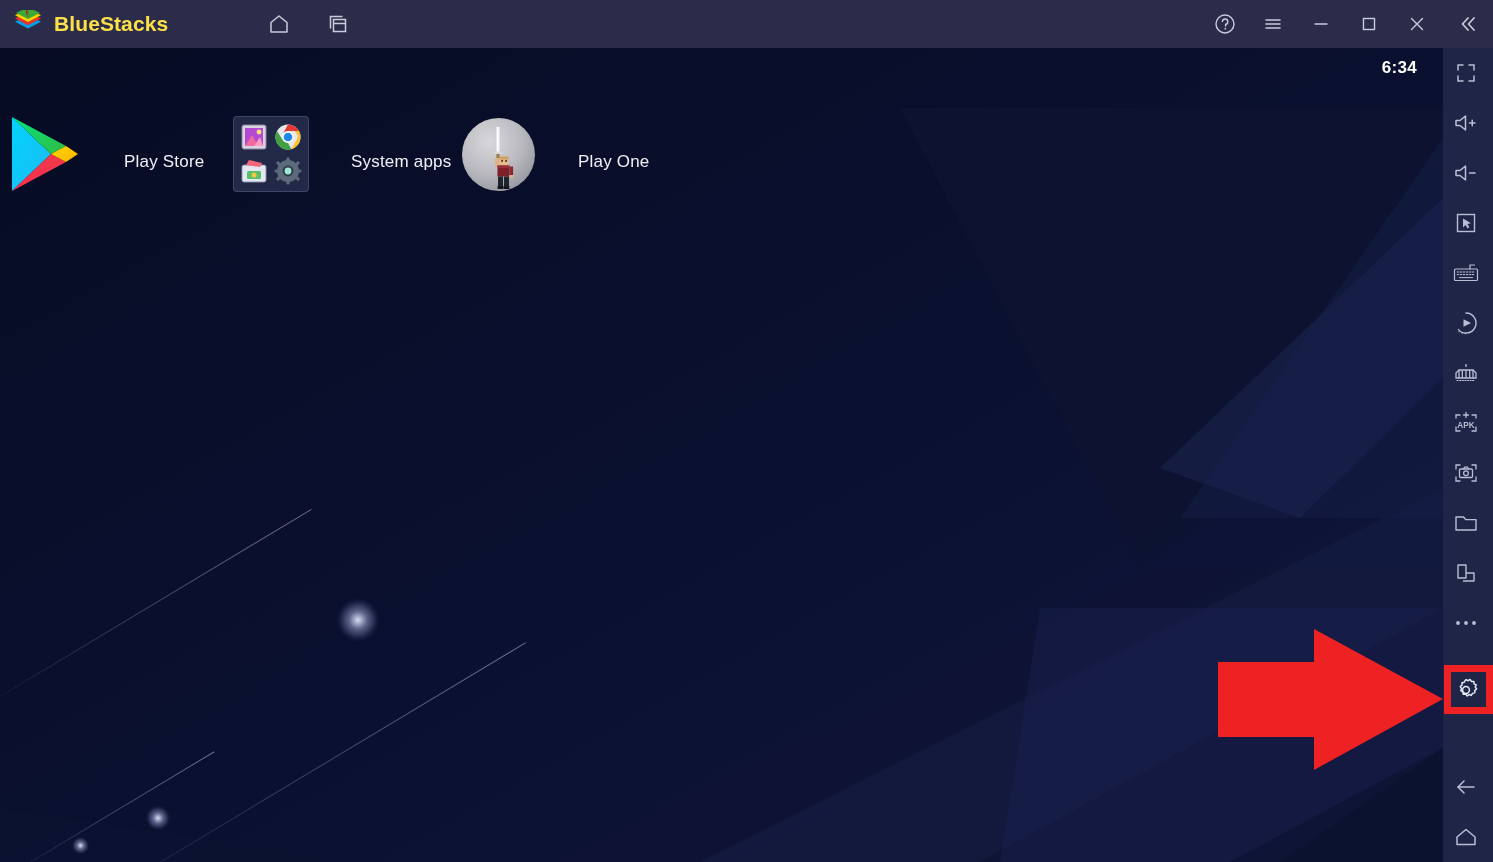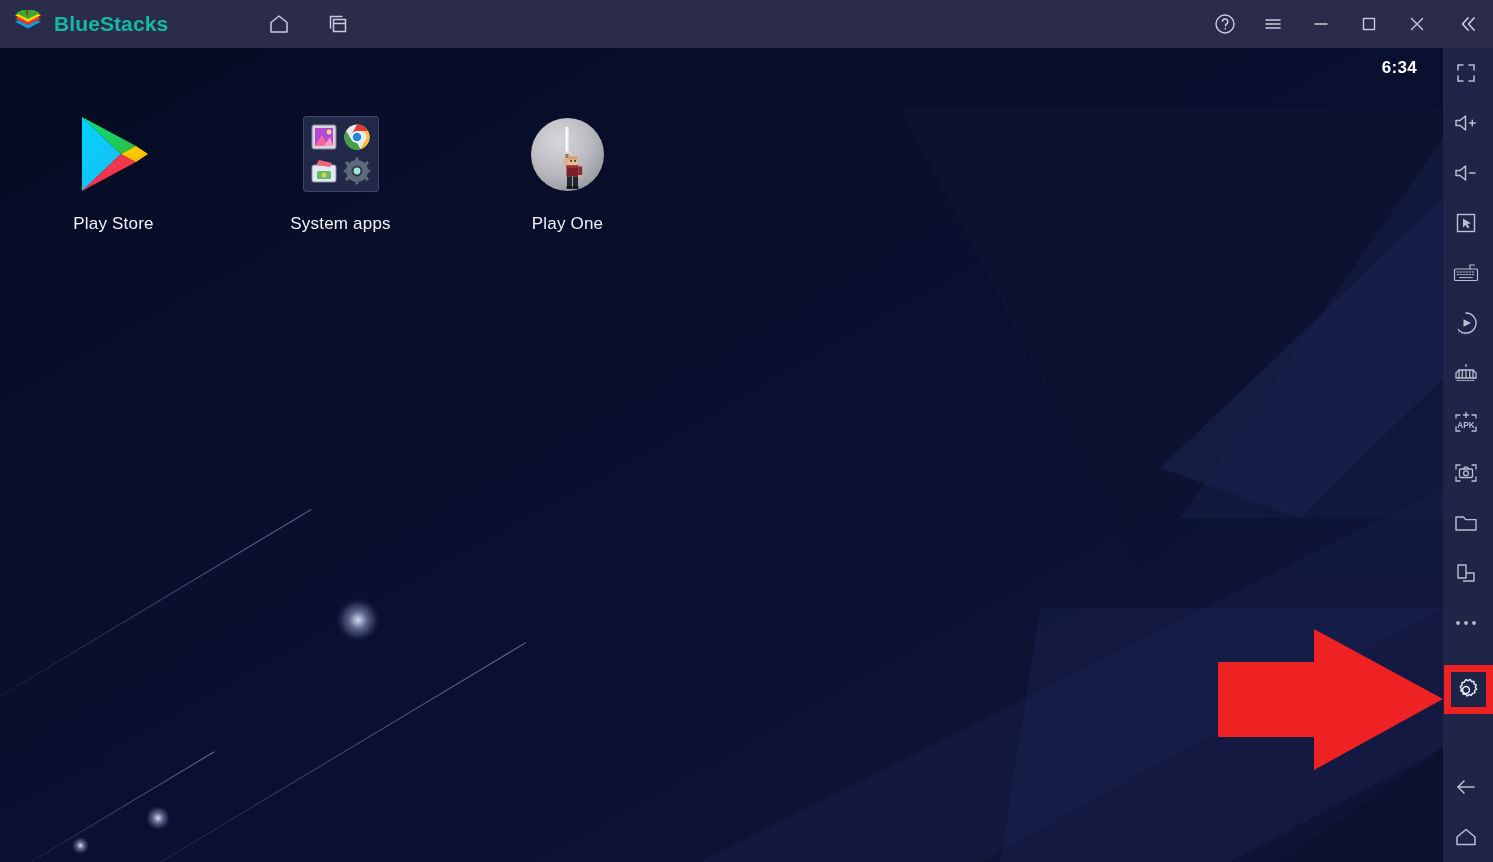--- a/index.html
+++ b/index.html
@@ -24,21 +24,21 @@
     z-index: 40;
   }
   #titlebar-left { display: flex; align-items: center; padding-left: 13px; }
   .bs-logo {
     position: relative;
     width: 30px; height: 28px;
     margin-right: 11px;
     flex: 0 0 auto;
   }
   .bs-title {
-    color: #14b8a6;
+    color: #fde047;
     font-size: 21px;
     font-weight: bold;
     letter-spacing: 0.1px;
   }
   #titlebar-nav {
     display: flex; align-items: center;
     margin-left: 94px; gap: 25px;
   }
   .tb-btn {
     width: 34px; height: 34px;
@@ -87,22 +87,23 @@
   }
 
   
   #app-grid {
     position: absolute;
     left: 0; top: 62px;
     display: flex;
   }
   .app-cell {
     width: 227px;
-    display: flex; flex-direction: column; align-items: center;
+    display: flex; flex-direction: row; align-items: center;
     cursor: pointer;
+    gap: 36px;
   }
   .app-icon-wrap {
     width: 88px; height: 88px;
     display: flex; align-items: center; justify-content: center;
     position: relative;
   }
   .app-label {
     margin-top: 16px;
     color: #f0f2f8;
     font-size: 17px;

